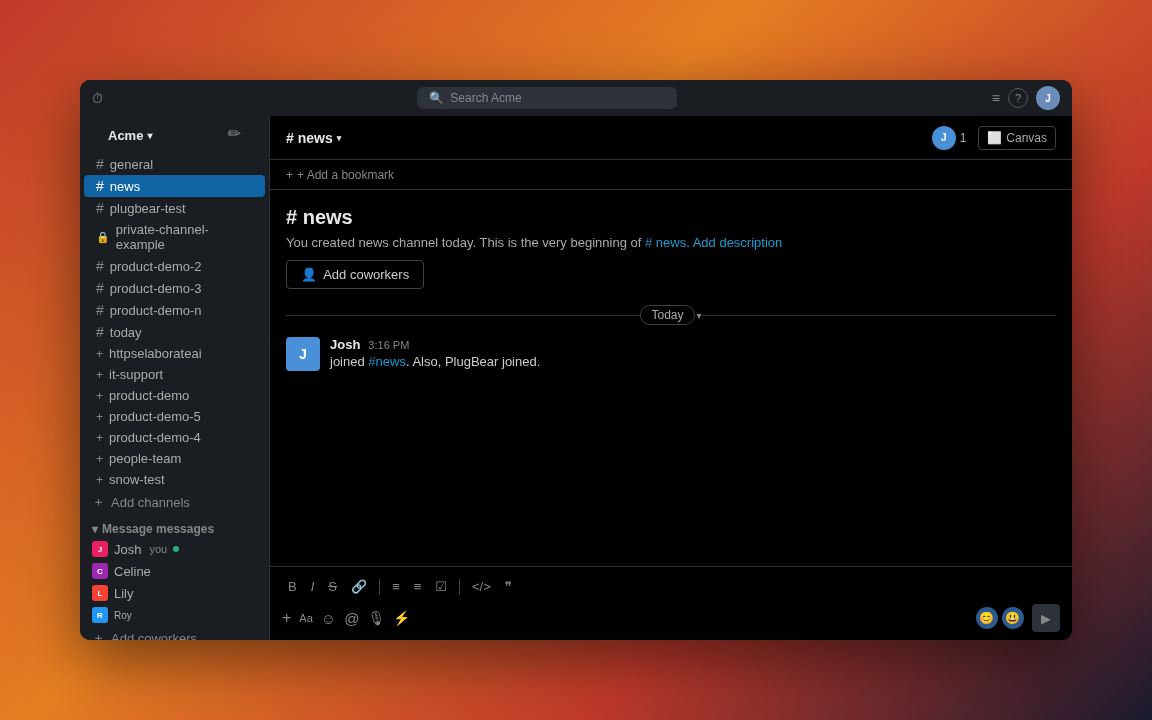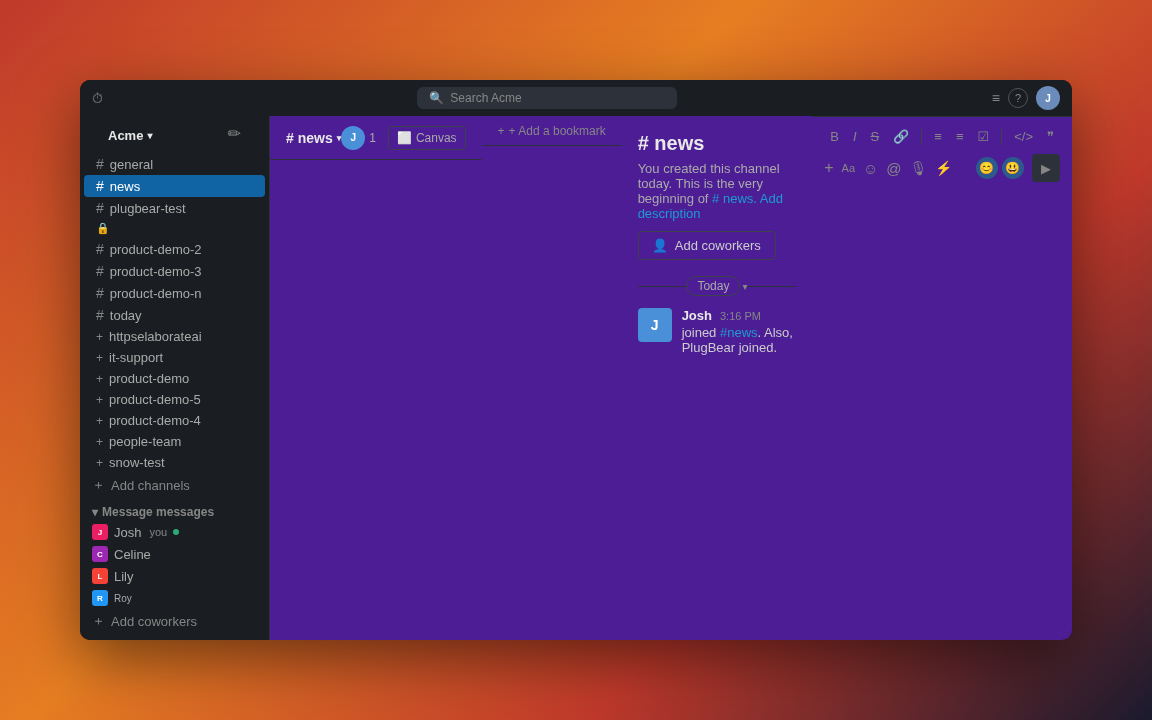--- a/index.html
+++ b/index.html
@@ -169,22 +169,22 @@
     .status-dot {
       width: 6px;
       height: 6px;
       border-radius: 50%;
       background: #2bac76;
       flex-shrink: 0;
     }
     .main-content {
       flex: 1;
       display: flex;
-      flex-direction: row;
-      background: #4c1d95;
+      flex-direction: column;
+      background: #000000;
       overflow: hidden;
     }
     .channel-header {
       height: 44px;
       border-bottom: 1px solid #2d3139;
       display: flex;
       align-items: center;
       justify-content: space-between;
       padding: 0 16px;
       flex-shrink: 0;
@@ -451,20 +451,21 @@
         <div class="sidebar-item active">
           <span class="hash">#</span>
           <span>news</span>
         </div>
         <div class="sidebar-item">
           <span class="hash">#</span>
           <span>plugbear-test</span>
         </div>
         <div class="sidebar-item">
           <span class="lock">🔒</span>
+          <span>private-channel-example</span>
         </div>
         <div class="sidebar-item">
           <span class="hash">#</span>
           <span>product-demo-2</span>
         </div>
         <div class="sidebar-item">
           <span class="hash">#</span>
           <span>product-demo-3</span>
         </div>
         <div class="sidebar-item">
@@ -561,21 +562,21 @@
         <span style="margin-right:4px;">+</span>
         <span>+ Add a bookmark</span>
       </div>
 
       <div class="messages-area">
         <div class="channel-intro">
           <h2>
             <span># </span><span>news</span>
           </h2>
           <p>
-            <span>You created this channel today. This is the very beginning of</span>
+            <span>You created news channel today. This is the very beginning of</span>
             <span style="color:#1d9bd1;"> # news.</span>
             <a href="#" style="color:#1d9bd1;">Add description</a>
           </p>
           <button class="add-coworkers-btn">
             <span>👤</span>
             <span>Add coworkers</span>
           </button>
         </div>
 
         <div class="date-divider">

